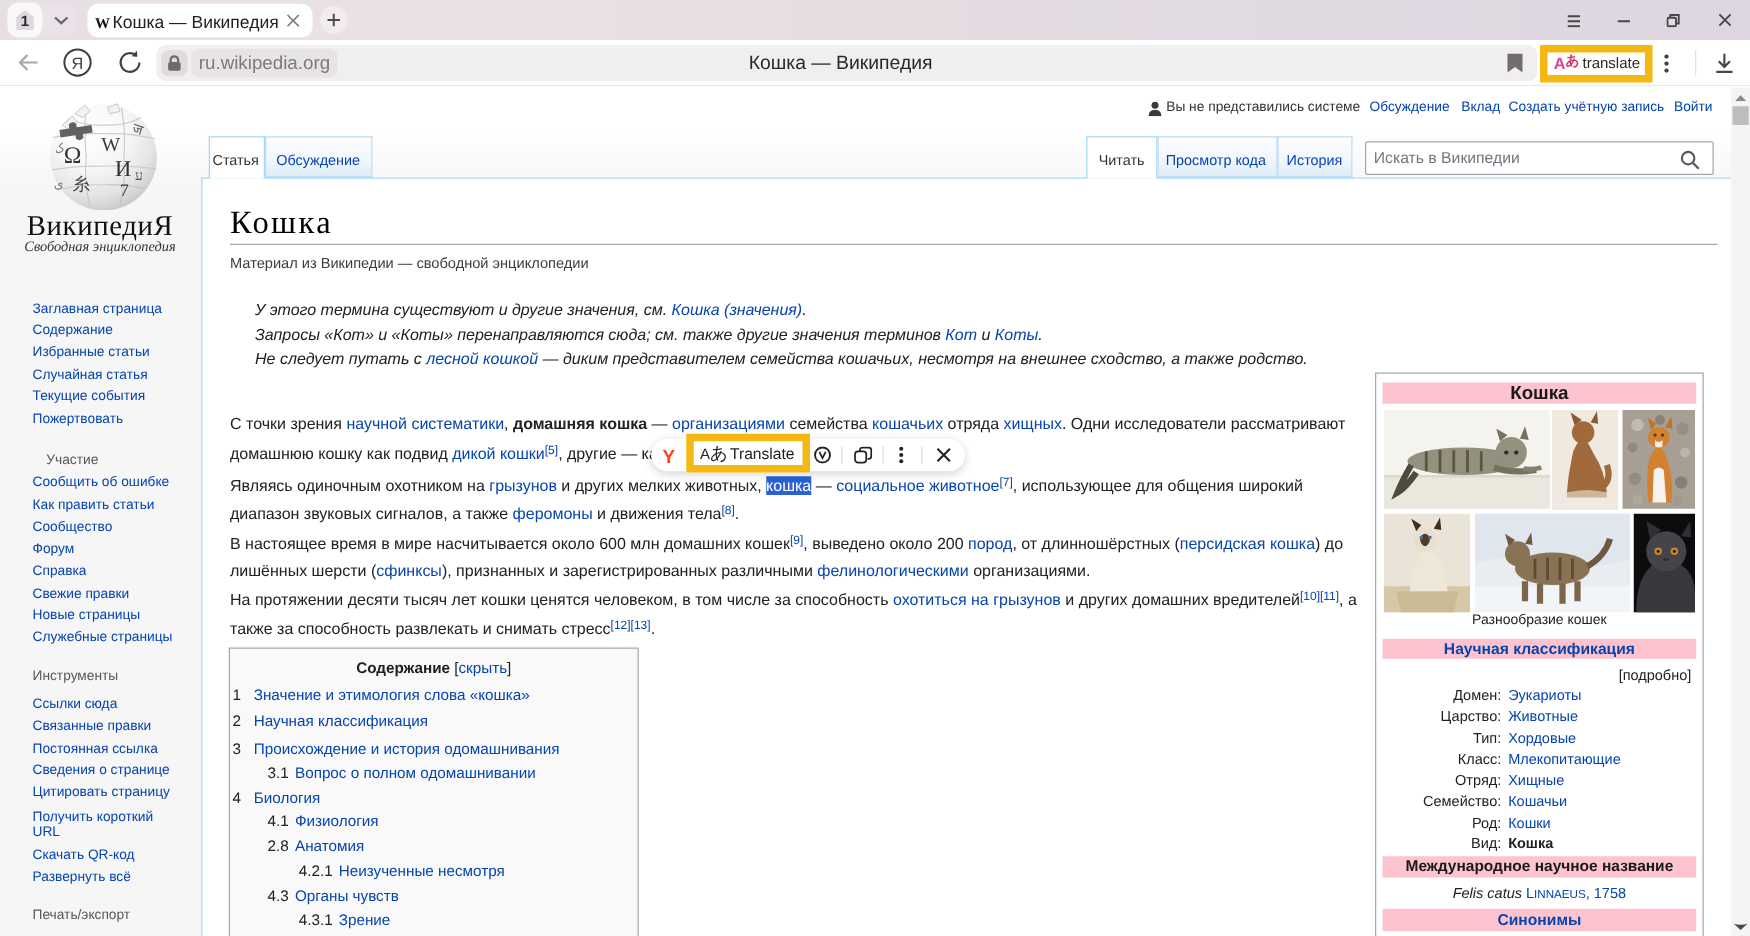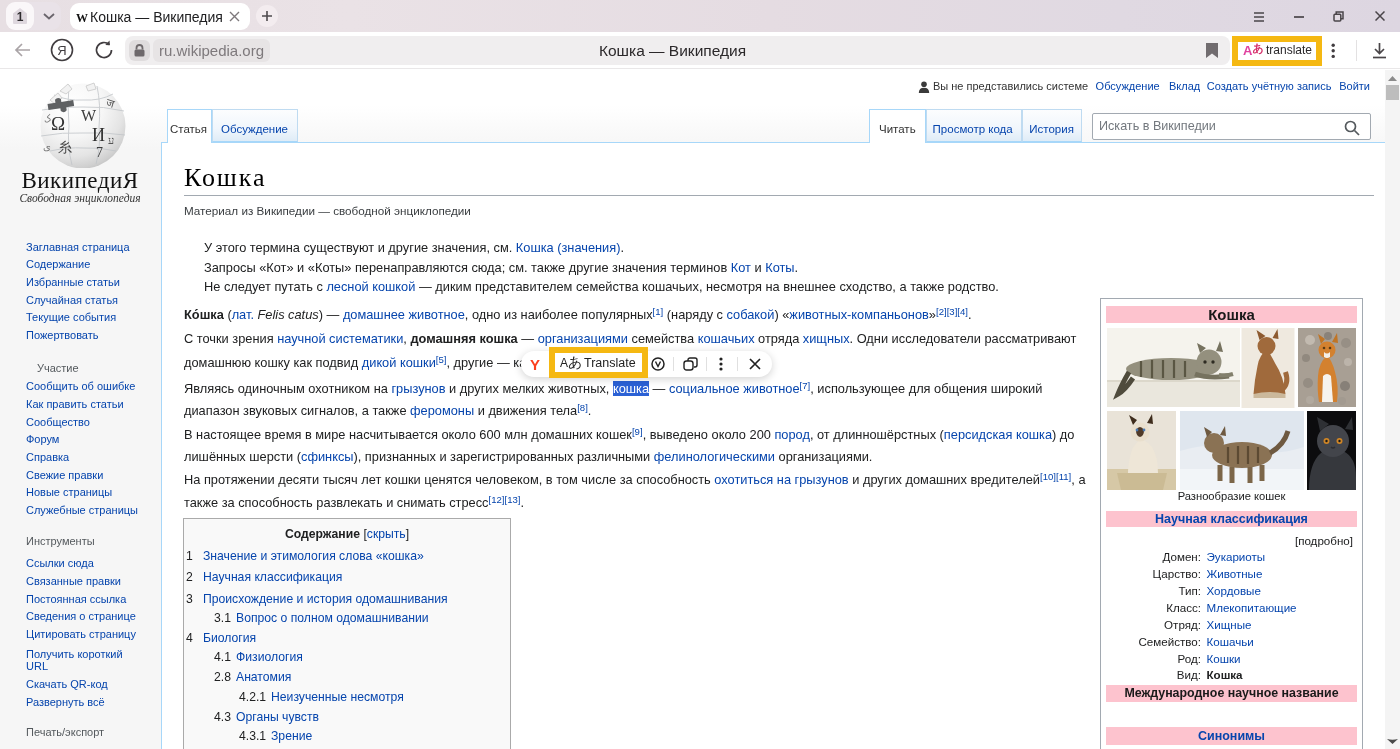--- a/index.html
+++ b/index.html
@@ -16,21 +16,21 @@
 #pagebase{position:absolute;left:0;top:0;width:1400px;height:80px;background:linear-gradient(#ffffff 45%,#f6f6f6 100%)}
 #content{position:absolute;left:161px;top:73px;width:1224px;height:620px;background:#fff;border-top:1px solid #a7d7f9;border-left:1px solid #a7d7f9}
 .tab{position:absolute;height:33px;top:40px;border:1px solid #bfdbf1;border-bottom:1px solid #a7d7f9;background:linear-gradient(#fcfdfe 0%,#f0f6fc 60%,#dfecf7 100%)}
 .tab.sel{background:#fff;height:34px;border-color:#a7d7f9;border-bottom:0}
 .tabtxt{position:absolute;font-size:11.5px;white-space:nowrap;z-index:2}
 a,.b{color:#0645ad;text-decoration:none}
 .tl{position:absolute;white-space:nowrap;font-size:12.8px;line-height:16px;color:#202122}
 .sl{position:absolute;white-space:nowrap;font-size:11px;line-height:14px;color:#0645ad}
 .sh{position:absolute;white-space:nowrap;font-size:11px;line-height:14px;color:#54595d}
 sup{font-size:9.6px;line-height:0;vertical-align:baseline;position:relative;top:-4px}
-.hn{}
+.hn{font-style:italic}
 .sel{background:#2b61d5;color:#fff}
 
 #ibox{position:absolute;left:1100px;top:229px;width:263px;height:470px;background:#fff;border:1px solid #a2a9b1}
 .pink{position:absolute;left:1106px;width:251px;background:#fdc3ce;text-align:center;font-weight:bold;font-size:12.5px;color:#1a1a1a}
 .irow{position:absolute;white-space:nowrap;font-size:11.6px;line-height:15px;color:#202122}
 .irow.b{color:#0645ad}
 
 #toc{position:absolute;left:183px;top:449px;width:328px;height:260px;background:#f9f9f9;border:1px solid #aaa}
 .toci{position:absolute;white-space:nowrap;font-size:12.2px;line-height:16px;color:#202122}
 .toci .num{display:inline-block;color:#202122}
@@ -222,21 +222,20 @@
     </svg>
 
  <div class="abs" style="left:184px;top:95.4px;font-family:'Liberation Serif',serif;font-size:26px;line-height:28px;color:#000;letter-spacing:1.9px">Кошка</div>
  <div class="abs" style="left:184px;top:126px;width:1190px;height:1px;background:#a2a9b1"></div>
  <div class="tl" style="left:184px;top:133.7px;font-size:11.7px;line-height:15px;color:#3a3e41">Материал из Википедии — свободной энциклопедии</div>
 
  <div class="tl hn" style="left:204px;top:170.8px">У этого термина существуют и другие значения, см. <span class="b">Кошка (значения)</span>.</div>
  <div class="tl hn" style="left:204px;top:190.8px">Запросы «Кот» и «Коты» перенаправляются сюда; см. также другие значения терминов <span class="b">Кот</span> и <span class="b">Коты</span>.</div>
  <div class="tl hn" style="left:204px;top:209.8px">Не следует путать с <span class="b">лесной кошкой</span> — диким представителем семейства кошачьих, несмотря на внешнее сходство, а также родство.</div>
 
- <div class="tl" style="left:184px;top:237.8px"><b>Ко́шка</b> (<span class="b">лат.</span> <i>Felis catus</i>) — <span class="b">домашнее животное</span>, одно из наиболее популярных<sup class="b">[1]</sup> (наряду с <span class="b">собакой</span>) «<span class="b">животных-компаньонов</span>»<sup class="b">[2][3][4]</sup>.</div>
  <div class="tl" style="left:184px;top:262.4px">С точки зрения <span class="b">научной систематики</span>, <b>домашняя кошка</b> — <span class="b">организациями</span> семейства <span class="b">кошачьих</span> отряда <span class="b">хищных</span>. Одни исследователи рассматривают</div>
  <div class="tl" style="left:184px;top:286.4px">домашнюю кошку как подвид <span class="b">дикой кошки</span><sup class="b">[5]</sup>, другие — как отдельный вид<sup class="b">[6]</sup>.</div>
  <div class="tl" style="left:184px;top:311.6px">Являясь одиночным охотником на <span class="b">грызунов</span> и других мелких животных, <span class="sel">кошка</span> — <span class="b">социальное животное</span><sup class="b">[7]</sup>, использующее для общения широкий</div>
  <div class="tl" style="left:184px;top:333.9px">диапазон звуковых сигналов, а также <span class="b">феромоны</span> и движения тела<sup class="b">[8]</sup>.</div>
  <div class="tl" style="left:184px;top:357.7px">В настоящее время в мире насчитывается около 600 млн домашних кошек<sup class="b">[9]</sup>, выведено около 200 <span class="b">пород</span>, от длинношёрстных (<span class="b">персидская кошка</span>) до</div>
  <div class="tl" style="left:184px;top:380px">лишённых шерсти (<span class="b">сфинксы</span>), признанных и зарегистрированных различными <span class="b">фелинологическими</span> организациями.</div>
  <div class="tl" style="left:184px;top:403.4px">На протяжении десяти тысяч лет кошки ценятся человеком, в том числе за способность <span class="b">охотиться на грызунов</span> и других домашних вредителей<sup class="b">[10][11]</sup>, а</div>
  <div class="tl" style="left:184px;top:425.7px">также за способность развлекать и снимать стресс<sup class="b">[12][13]</sup>.</div>
 
  <div id="toc"></div>
@@ -355,20 +354,21 @@
     <div class="irow b" style="left:1206.5px;top:530.7px">Млекопитающие</div>
  <div class="irow" style="top:547.7px;right:199px">Отряд:</div>
     <div class="irow b" style="left:1206.5px;top:547.7px">Хищные</div>
  <div class="irow" style="top:564.7px;right:199px">Семейство:</div>
     <div class="irow b" style="left:1206.5px;top:564.7px">Кошачьи</div>
  <div class="irow" style="top:581.7px;right:199px">Род:</div>
     <div class="irow b" style="left:1206.5px;top:581.7px">Кошки</div>
  <div class="irow" style="top:598.3px;right:199px">Вид:</div>
     <div class="irow" style="left:1206.5px;top:598.3px"><b>Кошка</b></div>
  <div class="pink" style="top:616px;height:17px;line-height:17px;font-size:12.4px">Международное научное название</div>
+ <div class="irow" style="left:1101px;top:637.7px;width:261px;text-align:center"><i>Felis catus</i> <span class="b">L<span style="font-size:9.3px">INNAEUS</span>, 1758</span></div>
  <div class="pink" style="top:658px;height:18px;line-height:18px"><span class="b">Синонимы</span></div>
 
  <div id="sbar"></div>
  <svg class="abs" style="right:3px;top:7px" width="9" height="5">
       <path d="M4.5 0 L9 5 H0 Z" fill="#8a8a8a"></path>
     </svg>
  <div id="sthumb"></div>
  <svg class="abs" style="right:2px;top:669px" width="11" height="6">
       <path d="M5.5 6 L11 1 Q5.5 2.5 0 1 Z" fill="#4a4a4a"></path>
     </svg>

